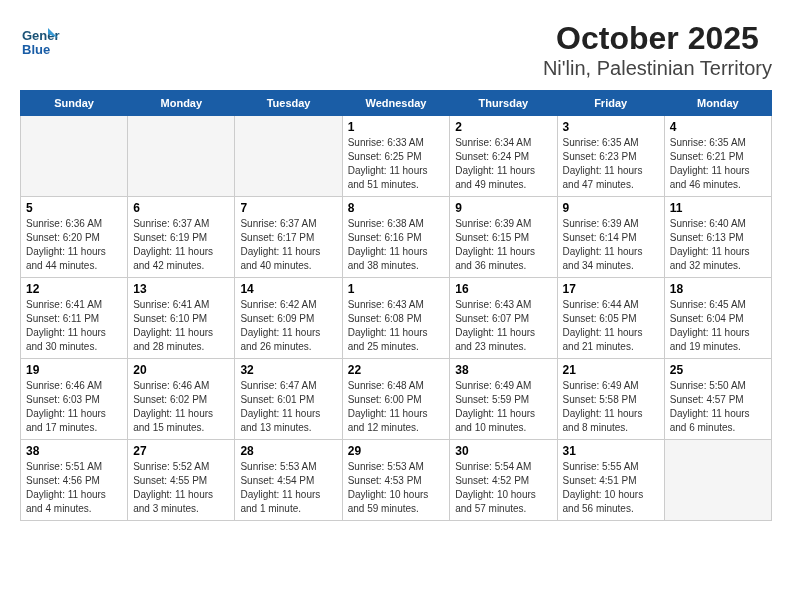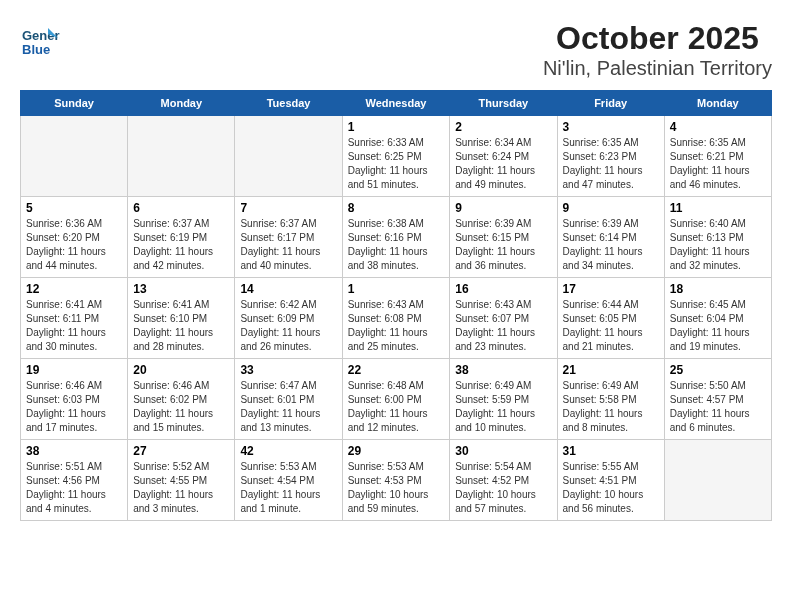--- a/index.html
+++ b/index.html
@@ -134,29 +134,29 @@
         <td><span class="day-num">13</span><span class="day-info">Sunrise: 6:41 AM<br>Sunset: 6:10 PM<br>Daylight: 11 hours and 28 minutes.</span></td>
         <td><span class="day-num">14</span><span class="day-info">Sunrise: 6:42 AM<br>Sunset: 6:09 PM<br>Daylight: 11 hours and 26 minutes.</span></td>
         <td><span class="day-num">1</span><span class="day-info">Sunrise: 6:43 AM<br>Sunset: 6:08 PM<br>Daylight: 11 hours and 25 minutes.</span></td>
         <td><span class="day-num">16</span><span class="day-info">Sunrise: 6:43 AM<br>Sunset: 6:07 PM<br>Daylight: 11 hours and 23 minutes.</span></td>
         <td><span class="day-num">17</span><span class="day-info">Sunrise: 6:44 AM<br>Sunset: 6:05 PM<br>Daylight: 11 hours and 21 minutes.</span></td>
         <td><span class="day-num">18</span><span class="day-info">Sunrise: 6:45 AM<br>Sunset: 6:04 PM<br>Daylight: 11 hours and 19 minutes.</span></td>
       </tr>
       <tr>
         <td><span class="day-num">19</span><span class="day-info">Sunrise: 6:46 AM<br>Sunset: 6:03 PM<br>Daylight: 11 hours and 17 minutes.</span></td>
         <td><span class="day-num">20</span><span class="day-info">Sunrise: 6:46 AM<br>Sunset: 6:02 PM<br>Daylight: 11 hours and 15 minutes.</span></td>
-        <td><span class="day-num">33</span><span class="day-info">Sunrise: 6:47 AM<br>Sunset: 6:01 PM<br>Daylight: 11 hours and 13 minutes.</span></td>
+        <td><span class="day-num">32</span><span class="day-info">Sunrise: 6:47 AM<br>Sunset: 6:01 PM<br>Daylight: 11 hours and 13 minutes.</span></td>
         <td><span class="day-num">22</span><span class="day-info">Sunrise: 6:48 AM<br>Sunset: 6:00 PM<br>Daylight: 11 hours and 12 minutes.</span></td>
         <td><span class="day-num">38</span><span class="day-info">Sunrise: 6:49 AM<br>Sunset: 5:59 PM<br>Daylight: 11 hours and 10 minutes.</span></td>
         <td><span class="day-num">21</span><span class="day-info">Sunrise: 6:49 AM<br>Sunset: 5:58 PM<br>Daylight: 11 hours and 8 minutes.</span></td>
         <td><span class="day-num">25</span><span class="day-info">Sunrise: 5:50 AM<br>Sunset: 4:57 PM<br>Daylight: 11 hours and 6 minutes.</span></td>
       </tr>
       <tr>
         <td><span class="day-num">38</span><span class="day-info">Sunrise: 5:51 AM<br>Sunset: 4:56 PM<br>Daylight: 11 hours and 4 minutes.</span></td>
         <td><span class="day-num">27</span><span class="day-info">Sunrise: 5:52 AM<br>Sunset: 4:55 PM<br>Daylight: 11 hours and 3 minutes.</span></td>
-        <td><span class="day-num">42</span><span class="day-info">Sunrise: 5:53 AM<br>Sunset: 4:54 PM<br>Daylight: 11 hours and 1 minute.</span></td>
+        <td><span class="day-num">28</span><span class="day-info">Sunrise: 5:53 AM<br>Sunset: 4:54 PM<br>Daylight: 11 hours and 1 minute.</span></td>
         <td><span class="day-num">29</span><span class="day-info">Sunrise: 5:53 AM<br>Sunset: 4:53 PM<br>Daylight: 10 hours and 59 minutes.</span></td>
         <td><span class="day-num">30</span><span class="day-info">Sunrise: 5:54 AM<br>Sunset: 4:52 PM<br>Daylight: 10 hours and 57 minutes.</span></td>
         <td><span class="day-num">31</span><span class="day-info">Sunrise: 5:55 AM<br>Sunset: 4:51 PM<br>Daylight: 10 hours and 56 minutes.</span></td>
         <td class="empty"></td>
       </tr>
     </tbody>
 </table>
 
 </body></html>

